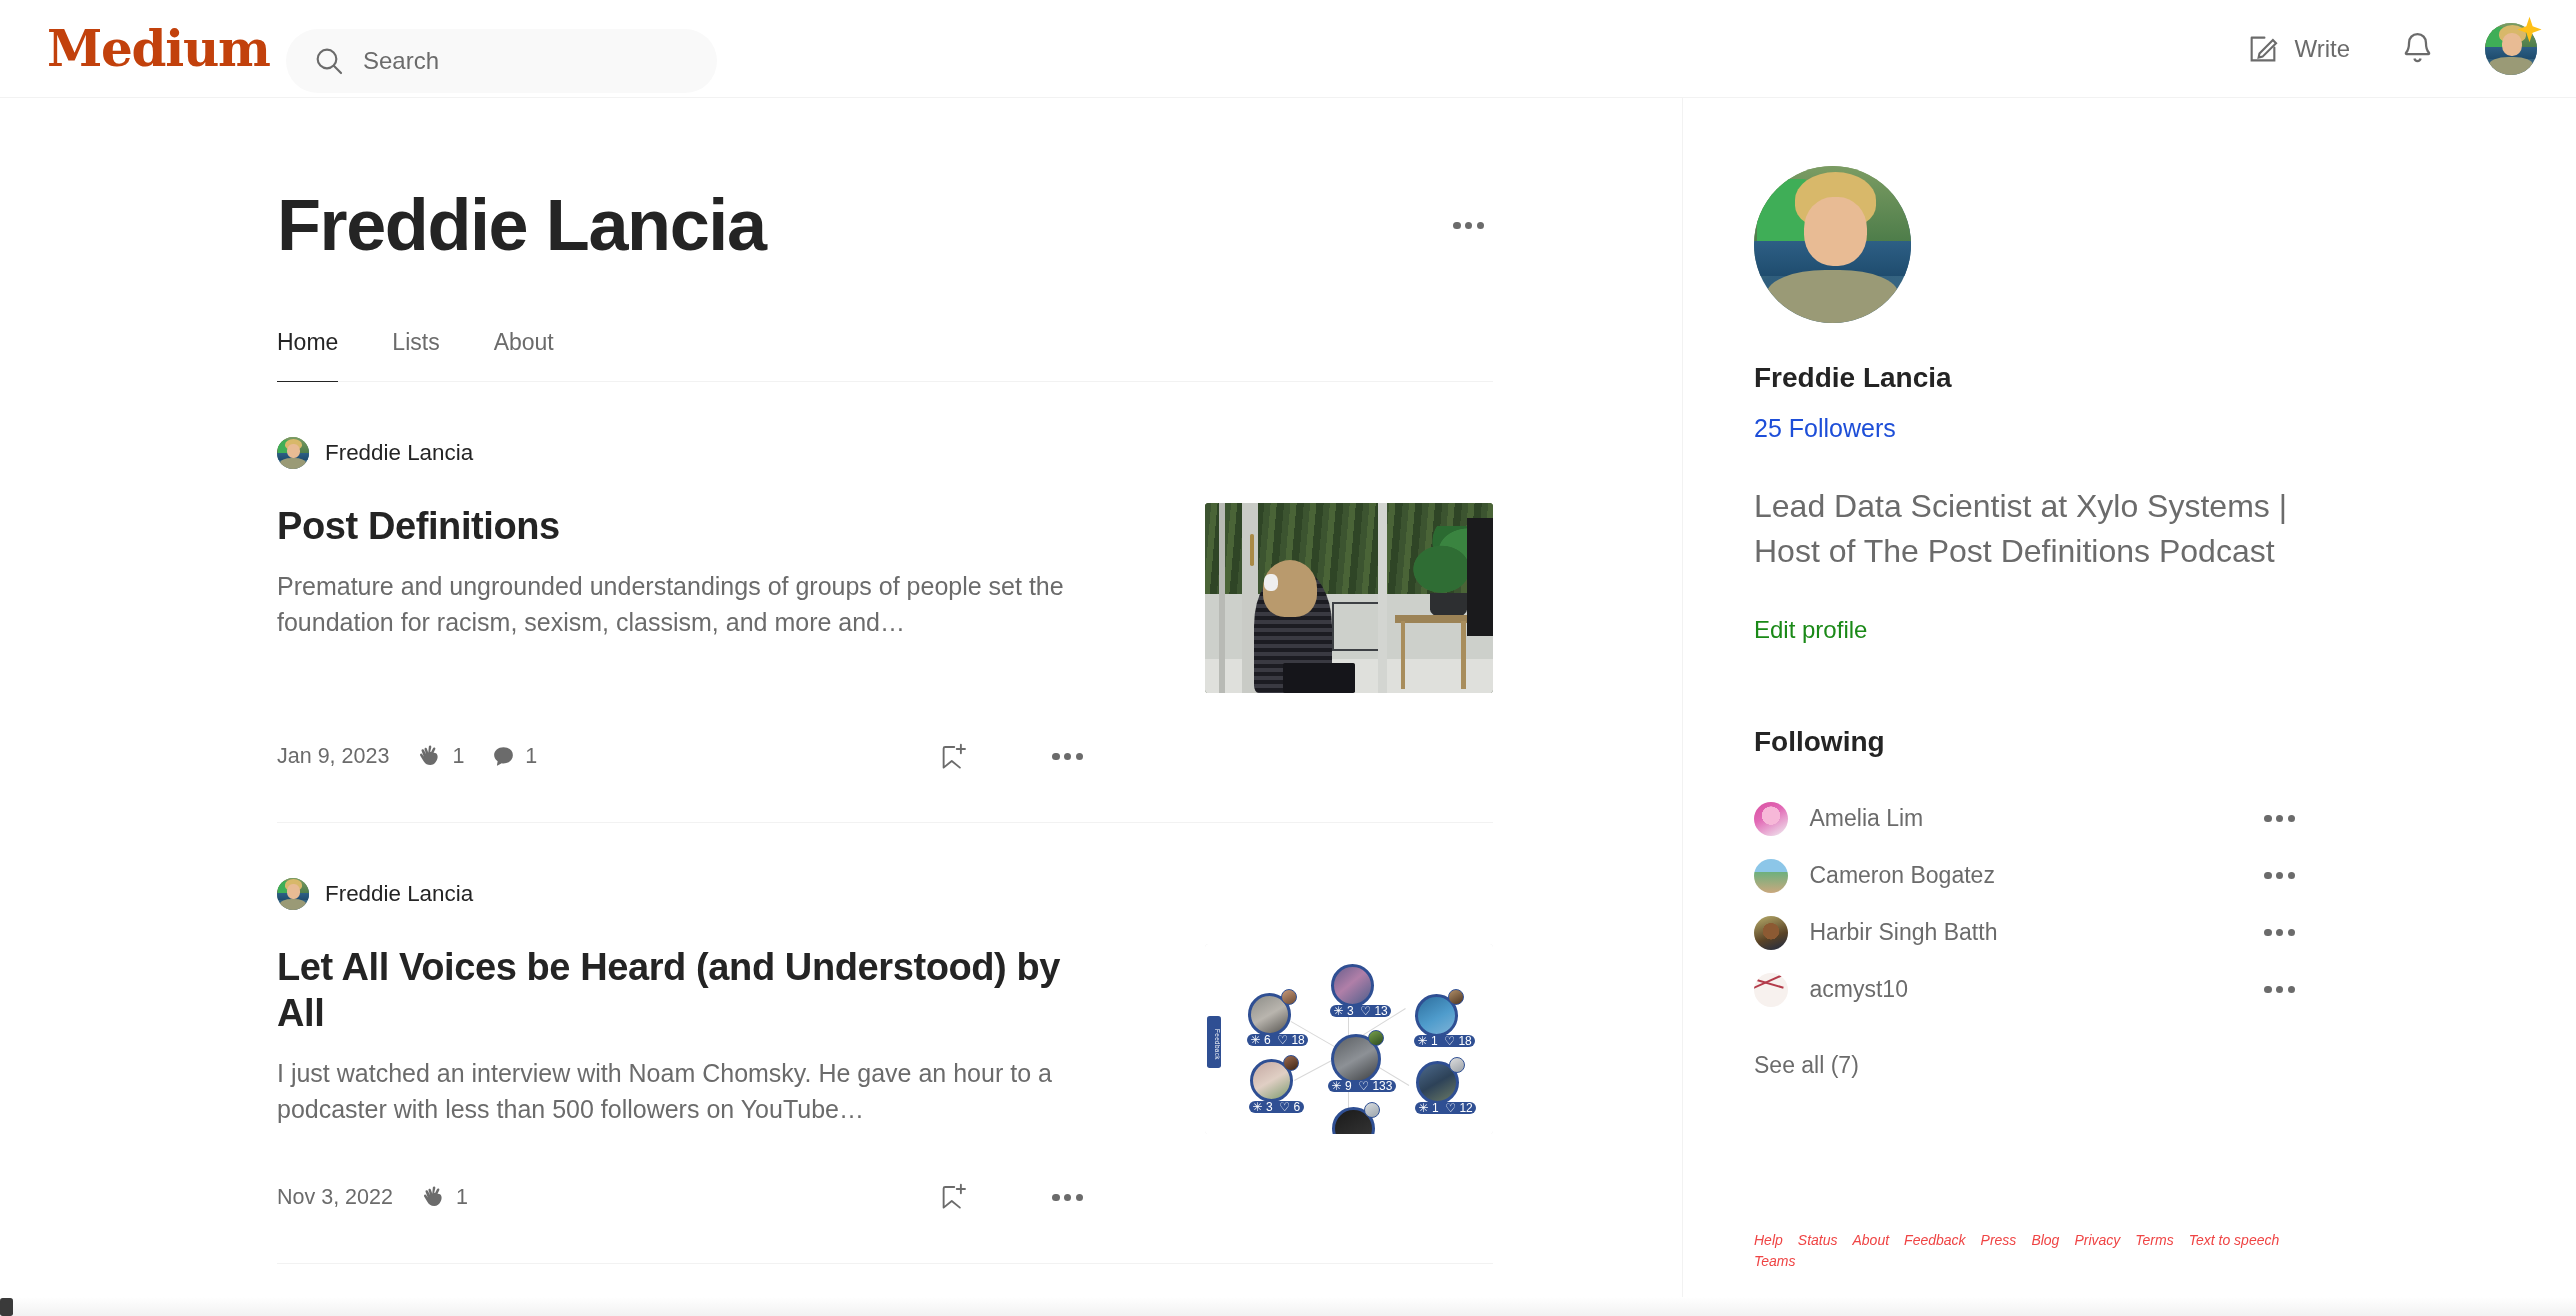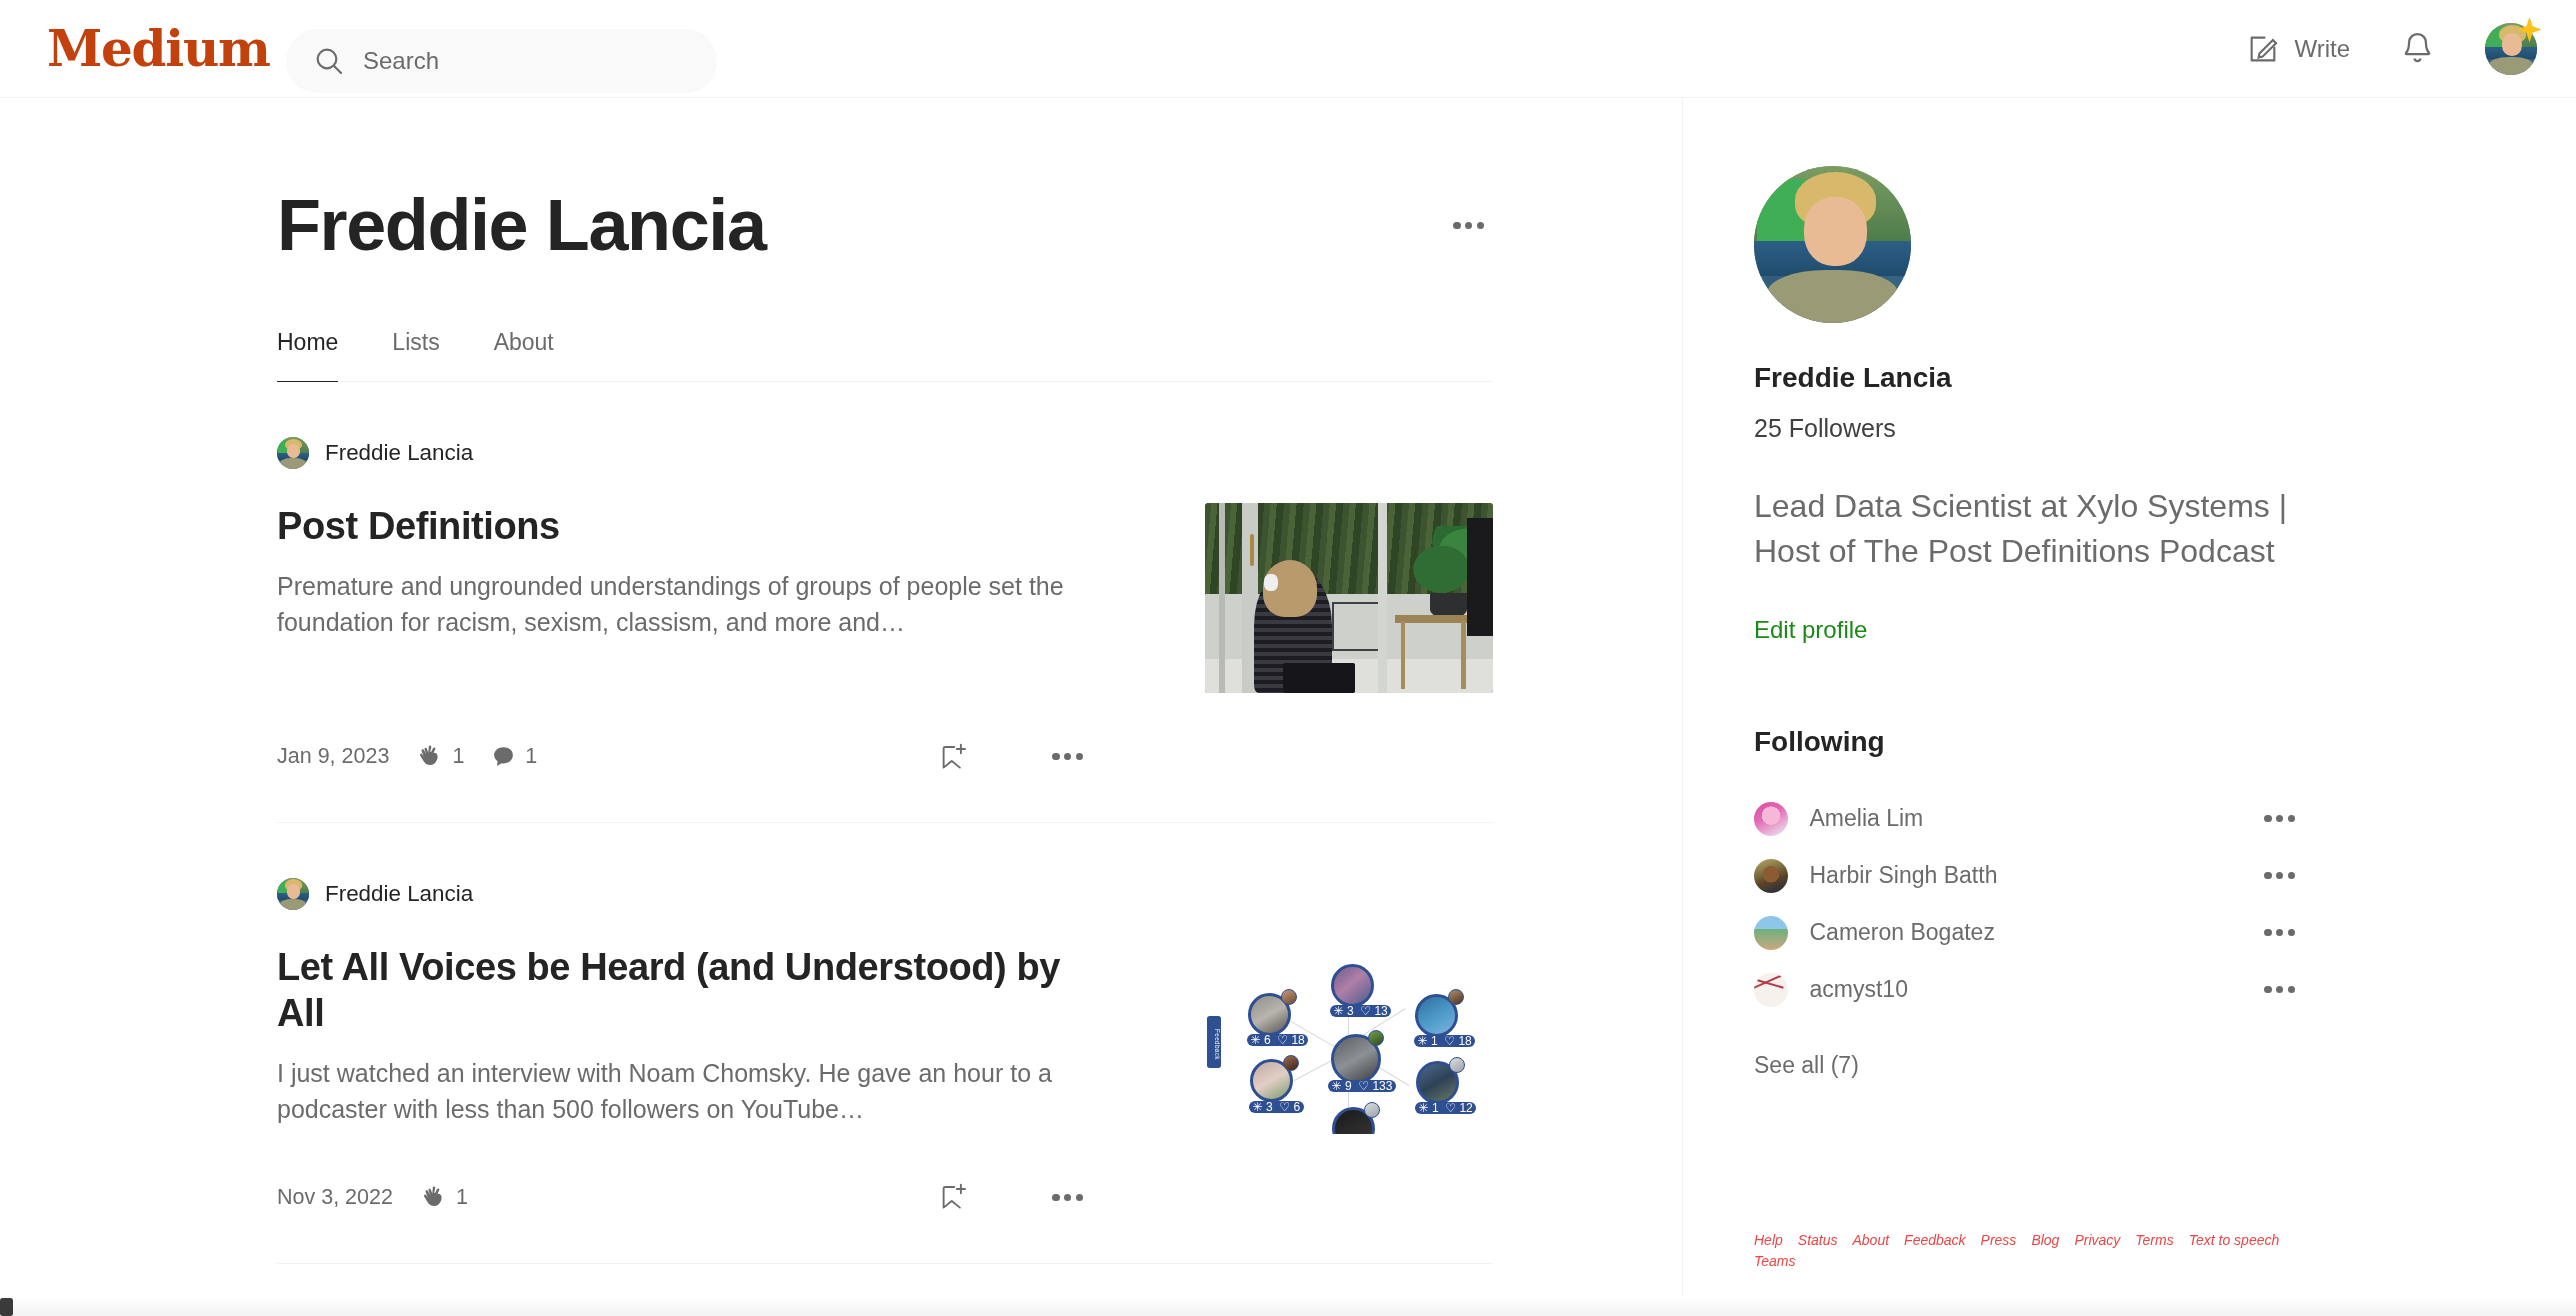--- a/index.html
+++ b/index.html
@@ -199,21 +199,21 @@
 
   
   .sidebar { position: absolute; left: 1754px; top: 0; width: 626px; }
   .side-avatar {
     width: 157px; height: 157px; border-radius: 50%;
     overflow: hidden; margin-top: 68px;
   }
   .side-name {
     margin-top: 39px; font-size: 28px; font-weight: 700; color: #242424;
   }
-  .side-followers { margin-top: 19.7px; font-size: 25px; color: #404040; }
+  .side-followers { margin-top: 19.7px; font-size: 25px; color: #1d4ed8; }
   .side-bio {
     margin-top: 41px; font-size: 32px; color: #6B6B6B; line-height: 1.43;
     width: 550px;
   }
   .edit-profile {
     display: inline-block; margin-top: 41px;
     font-size: 24px; color: #1A8917; text-decoration: none; cursor: pointer;
   }
   .following-title {
     margin-top: 82px; font-size: 28px; font-weight: 700; color: #242424;
@@ -518,34 +518,34 @@
           </div>
         <span class="follow-name">Amelia Lim</span>
         <button class="follow-dots">
           <i></i>
           <i></i>
           <i></i>
         </button>
       </div>
       <div class="follow-row">
         <div class="follow-avatar">
+            <div class="av-cameron"></div>
+          </div>
+        <span class="follow-name">Cameron Bogatez</span>
+        <button class="follow-dots">
+          <i></i>
+          <i></i>
+          <i></i>
+        </button>
+      </div>
+      <div class="follow-row">
+        <div class="follow-avatar">
             <div class="av-harbir"></div>
           </div>
         <span class="follow-name">Harbir Singh Batth</span>
-        <button class="follow-dots">
-          <i></i>
-          <i></i>
-          <i></i>
-        </button>
-      </div>
-      <div class="follow-row">
-        <div class="follow-avatar">
-            <div class="av-cameron"></div>
-          </div>
-        <span class="follow-name">Cameron Bogatez</span>
         <button class="follow-dots">
           <i></i>
           <i></i>
           <i></i>
         </button>
       </div>
       <div class="follow-row">
         <div class="follow-avatar">
             <div class="av-acmyst"></div>
           </div>

